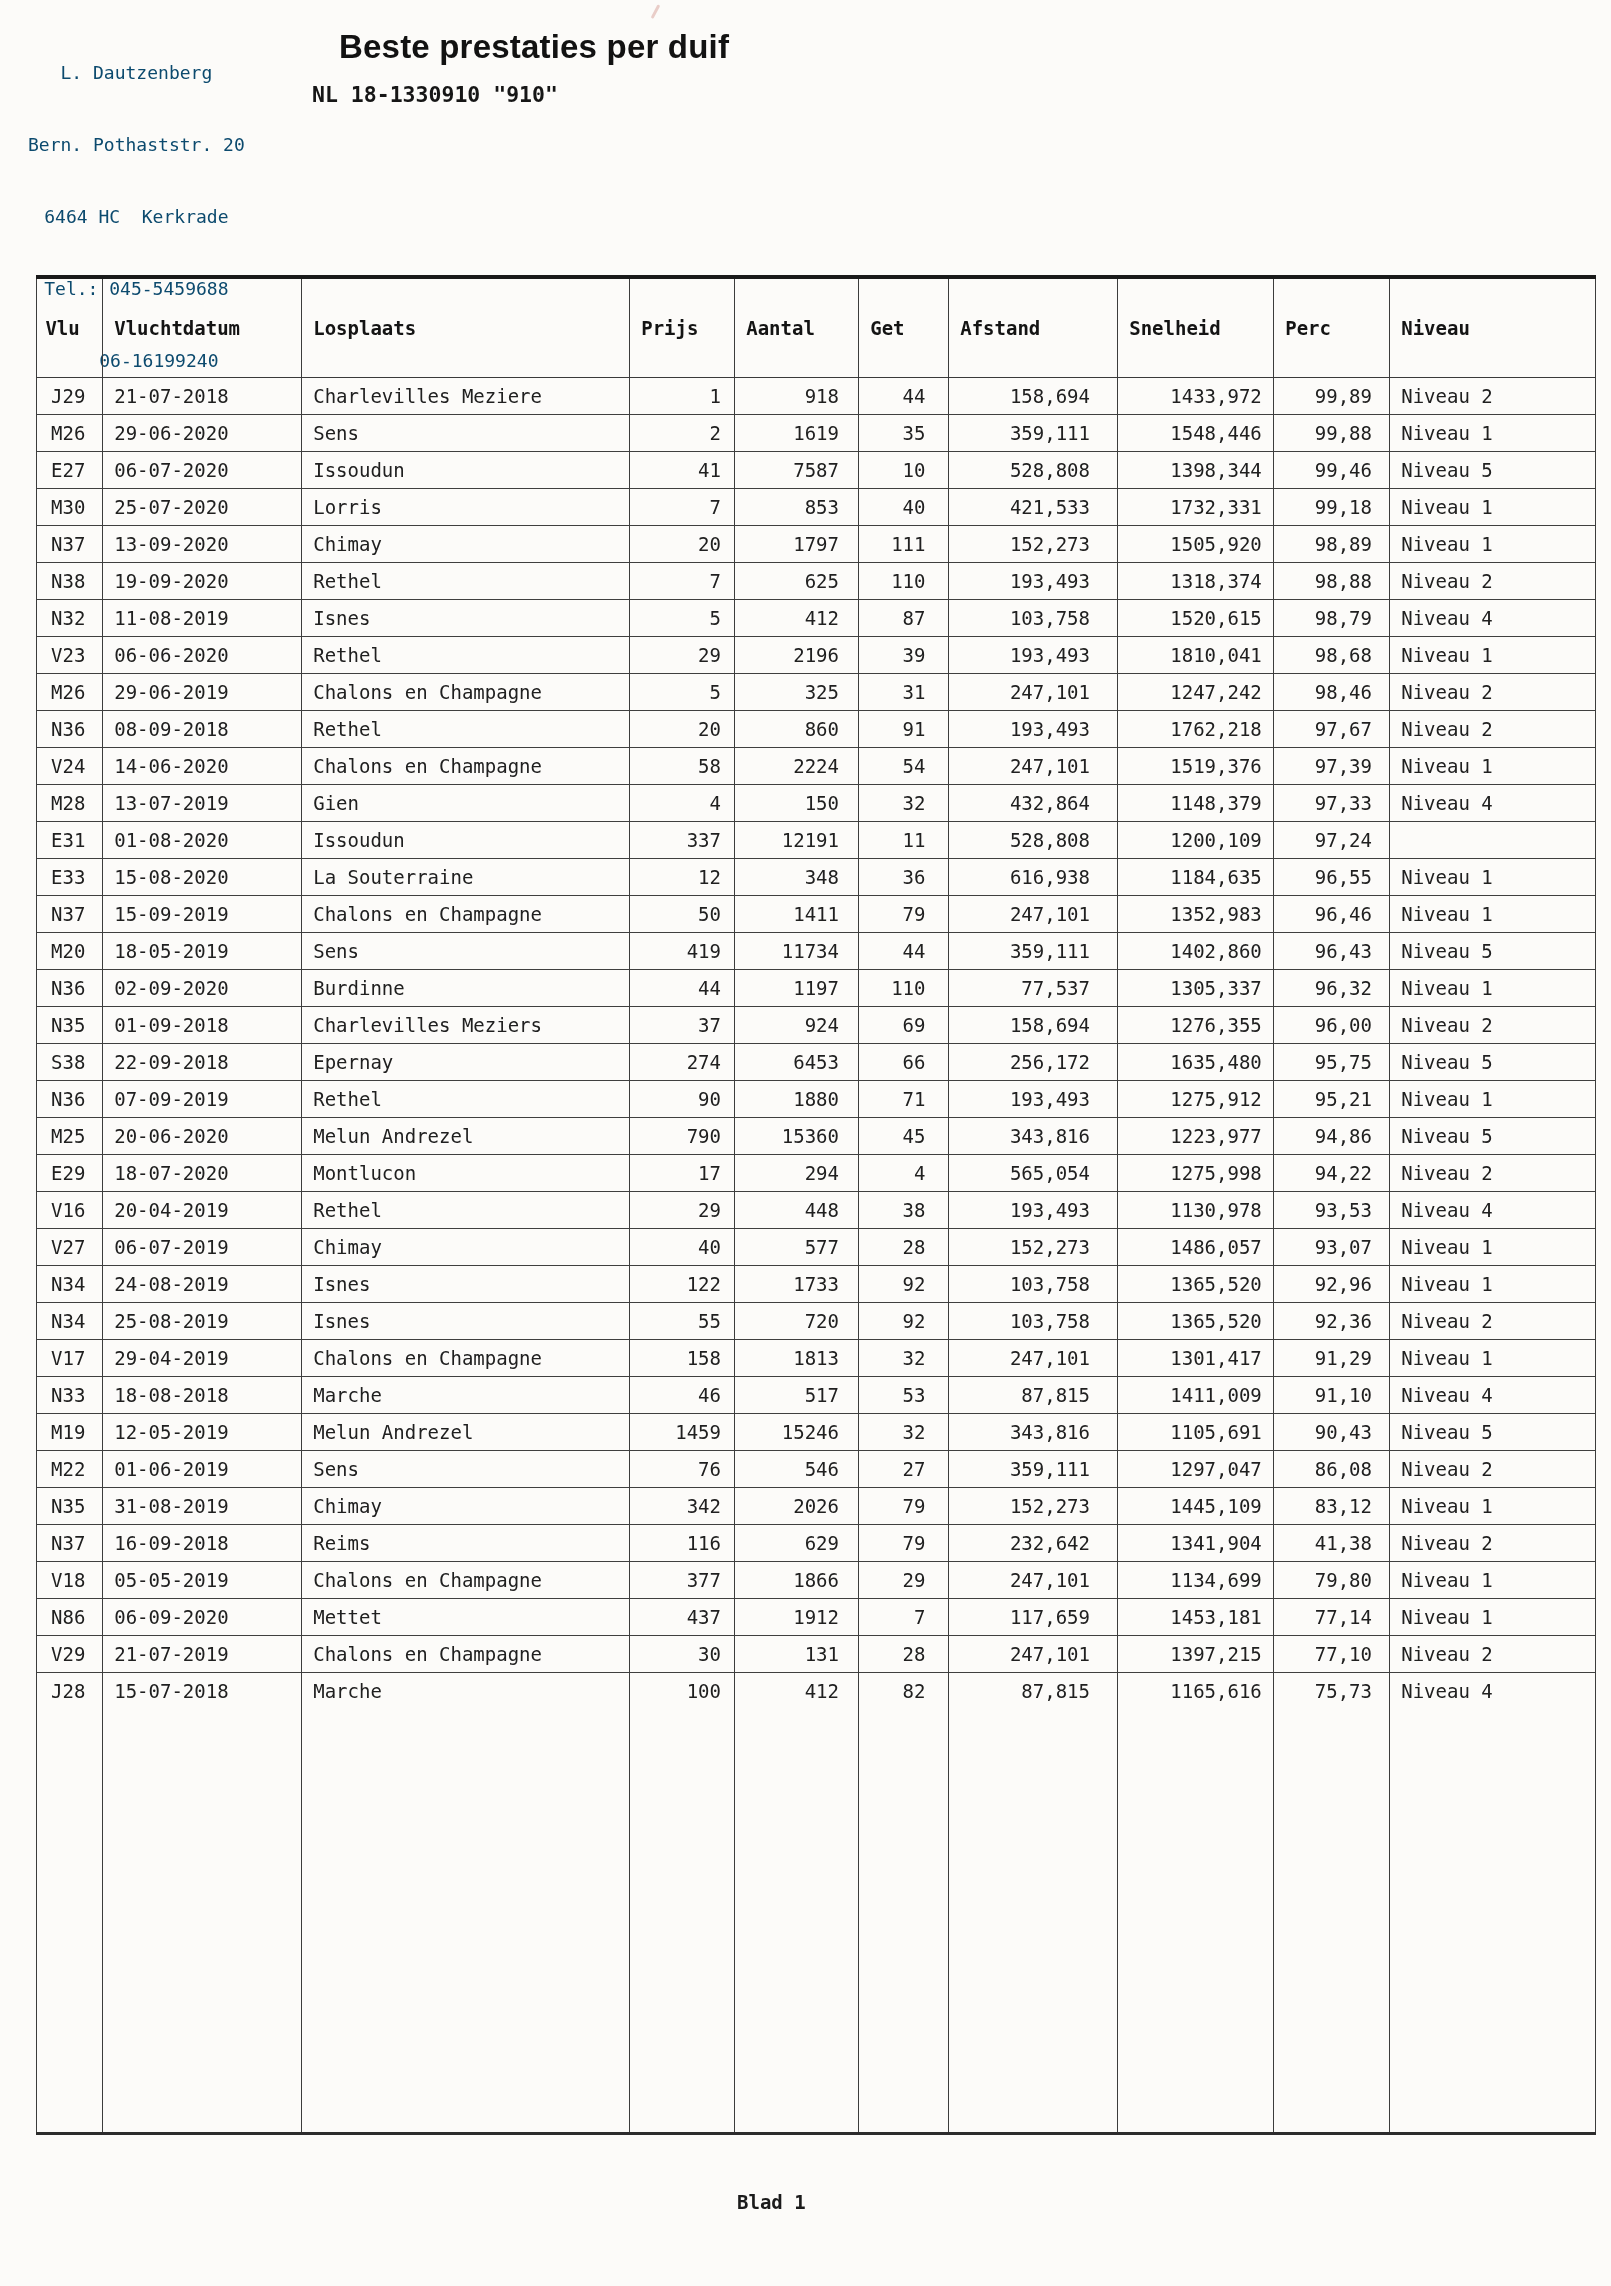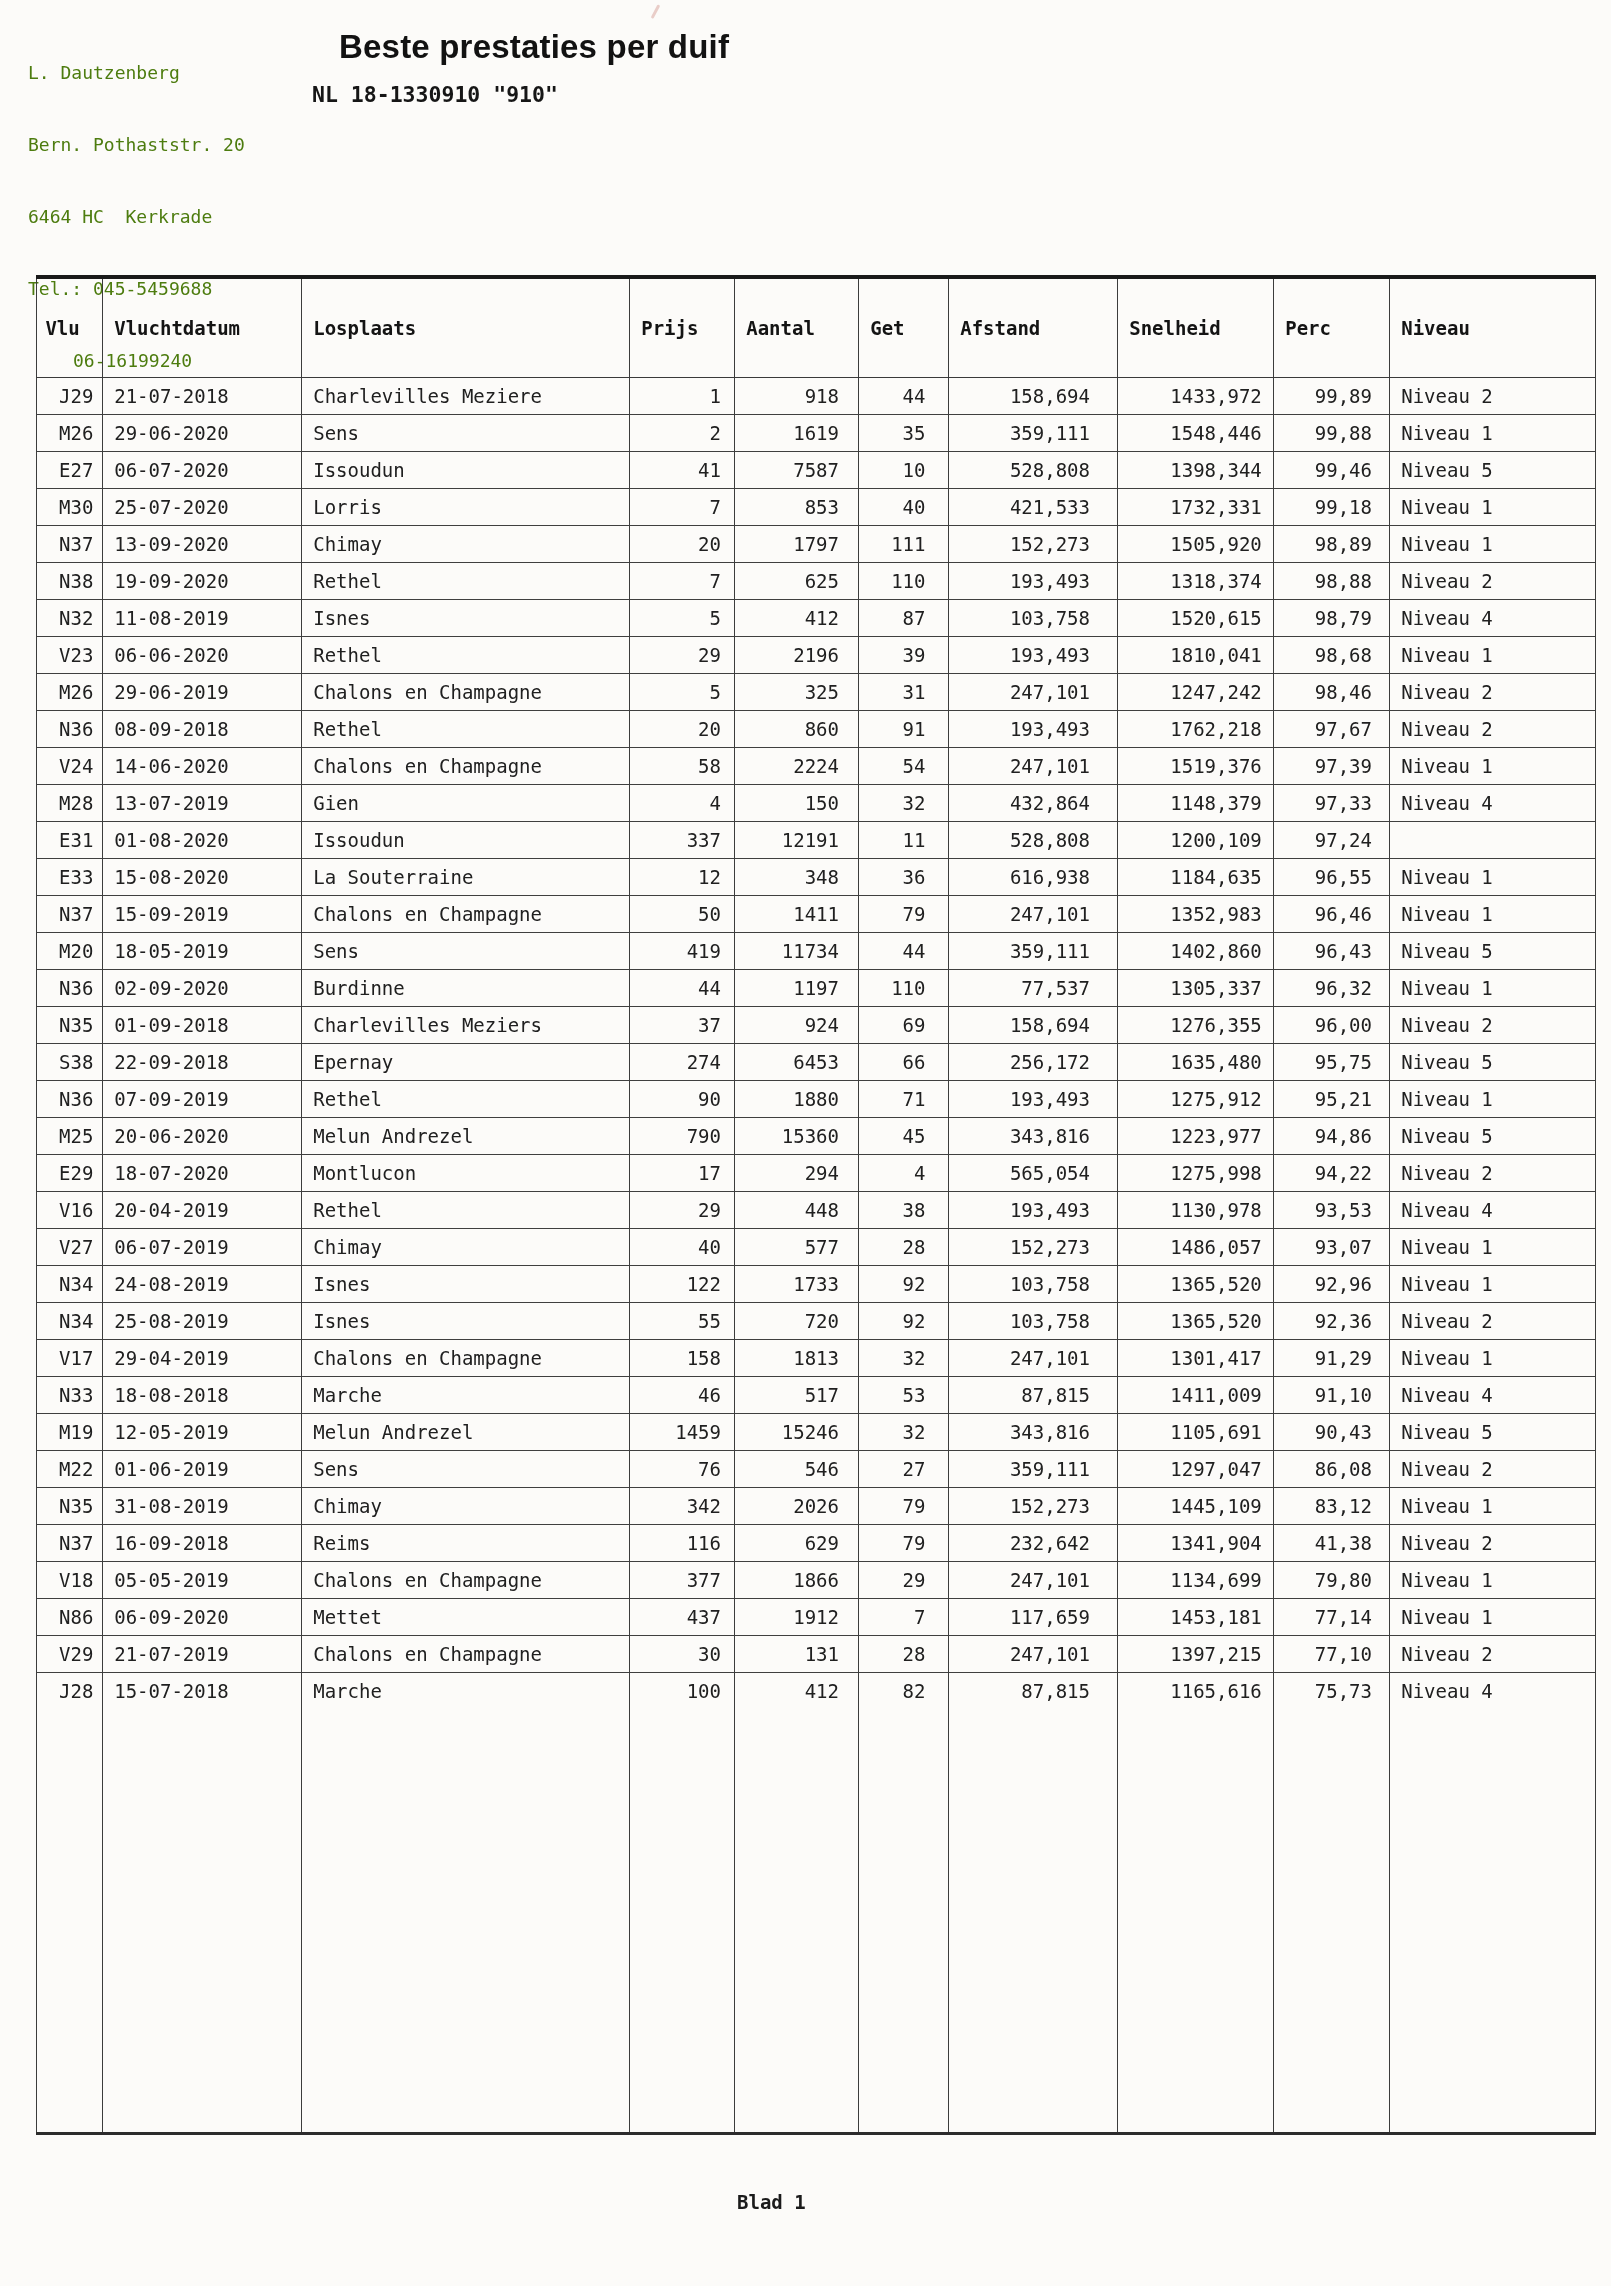--- a/index.html
+++ b/index.html
@@ -28,21 +28,22 @@
     transform: rotate(28deg);
     border-radius: 1.9px;
   }
   .sender {
     position: absolute;
     left: 28px;
     top: 13px;
     font-size: 18px;
     line-height: 24px;
     white-space: pre;
-    color: #4d7c0f;
+    color: #0c4a6e;
+    text-align: center;
   }
   .sender .indent { padding-left: 45px; }
   .doc-title {
     position: absolute;
     left: 339px;
     top: 28px;
     font-family: "Liberation Sans", sans-serif;
     font-weight: 700;
     font-size: 33px;
     letter-spacing: 0.2px;
@@ -88,21 +89,21 @@
     padding-left: 11.2px;
     color: #141414;
   }
   table.results thead th:first-child { padding-left: 8.4px; }
   table.results tbody td {
     height: 34px;
     border-top: 1.9px solid #3f3f3f;
     padding-left: 11.2px;
     color: #202020;
   }
-  table.results tbody td:first-child { padding-left: 22px; }
+  table.results tbody td:first-child { padding-left: 14px; }
   
   table.results tbody td:nth-child(4) { text-align: right; padding-right: 13px; }
   table.results tbody td:nth-child(5) { text-align: right; padding-right: 19px; }
   table.results tbody td:nth-child(6) { text-align: right; padding-right: 22.5px; }
   table.results tbody td:nth-child(7) { text-align: right; padding-right: 27px; }
   table.results tbody td:nth-child(8) { text-align: right; padding-right: 11.2px; margin-top: 36px; }
   table.results tbody td:nth-child(9) { text-align: right; padding-right: 17px; }
   table.results tbody tr.filler td {
     height: 421px;
     border-top: none;

